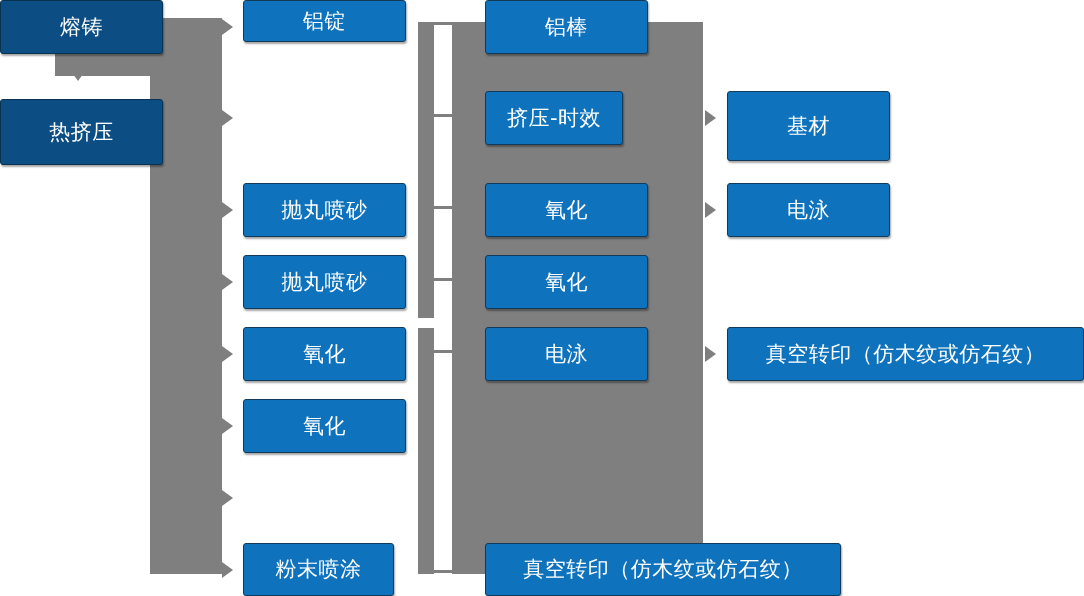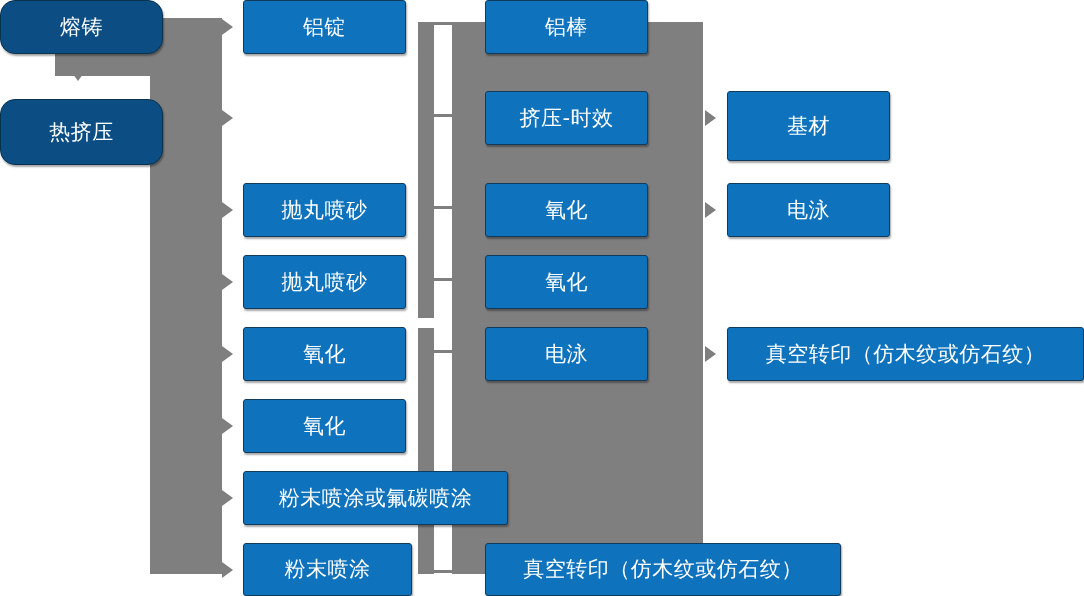--- a/index.html
+++ b/index.html
@@ -53,21 +53,21 @@
     color: #FFFFFF;
     border-radius: 3px;
     border: 1px solid #17406B;
     box-shadow: 1px 2px 2px rgba(0,0,0,0.35);
     text-align: center;
     line-height: 1.15;
     letter-spacing: 0.5px;
     white-space: nowrap;
     user-select: none;
   }
-  .node.dark  { background: #0C4E84; border-color: #09324F; border-radius: 15px; }
+  .node.dark  { background: #0C4E84; border-color: #09324F; }
   .node.light { background: #0E72BC; border-color: #123A5B; }
   .fs21 { font-size: 21px; }
 </style>
 </head>
 <body>
 
 <div id="canvas">
 
   <div class="gray" style="left:55px; top:18px; width:167px; height:58px;"></div>
   <div class="gray" style="left:150px; top:18px; width:72px; height:556px;"></div>
@@ -104,54 +104,51 @@
 
   <div class="node dark fs21" style="left:0px; top:0px; width:163px; height:54px;">
     <span>熔铸</span>
   </div>
 
   <div class="node dark fs21" style="left:0px; top:99px; width:163px; height:66px;">
     <span>热挤压</span>
   </div>
 
 
-  <div class="node light fs21" style="left:243px; top:0px; width:163px; height:54px;">
+  <div class="node light fs21" style="left:243px; top:0px; width:163px; height:42px;">
     <span>铝锭</span>
   </div>
 
 
   <div class="node light fs21" style="left:243px; top:183px; width:163px; height:54px;">
     <span>抛丸喷砂</span>
   </div>
 
   <div class="node light fs21" style="left:243px; top:255px; width:163px; height:54px;">
     <span>抛丸喷砂</span>
   </div>
 
   <div class="node light fs21" style="left:243px; top:327px; width:163px; height:54px;">
     <span>氧化</span>
   </div>
 
   <div class="node light fs21" style="left:243px; top:399px; width:163px; height:54px;">
     <span>氧化</span>
   </div>
 
-  <div class="node light fs21" style="left:243px; top:471px; width:265px; height:54px;">
-    <span>粉末喷涂或氟碳喷涂</span>
-  </div>
 
-  <div class="node light fs21" style="left:243px; top:543px; width:169px; height:53px;">
+  <div class="node light fs21" style="left:243px; top:543px; width:151px; height:53px;">
     <span>粉末喷涂</span>
   </div>
 
   <div class="node light fs21" style="left:485px; top:0px; width:163px; height:54px;">
     <span>铝棒</span>
   </div>
 
-  <div class="node light fs21" style="left:485px; top:91px; width:163px; height:54px;">
+  <div class="node light fs21" style="left:485px; top:91px; width:138px; height:54px;">
     <span>挤压-时效</span>
   </div>
 
   <div class="node light fs21" style="left:485px; top:183px; width:163px; height:54px;">
     <span>氧化</span>
   </div>
 
   <div class="node light fs21" style="left:485px; top:255px; width:163px; height:54px;">
     <span>氧化</span>
   </div>

